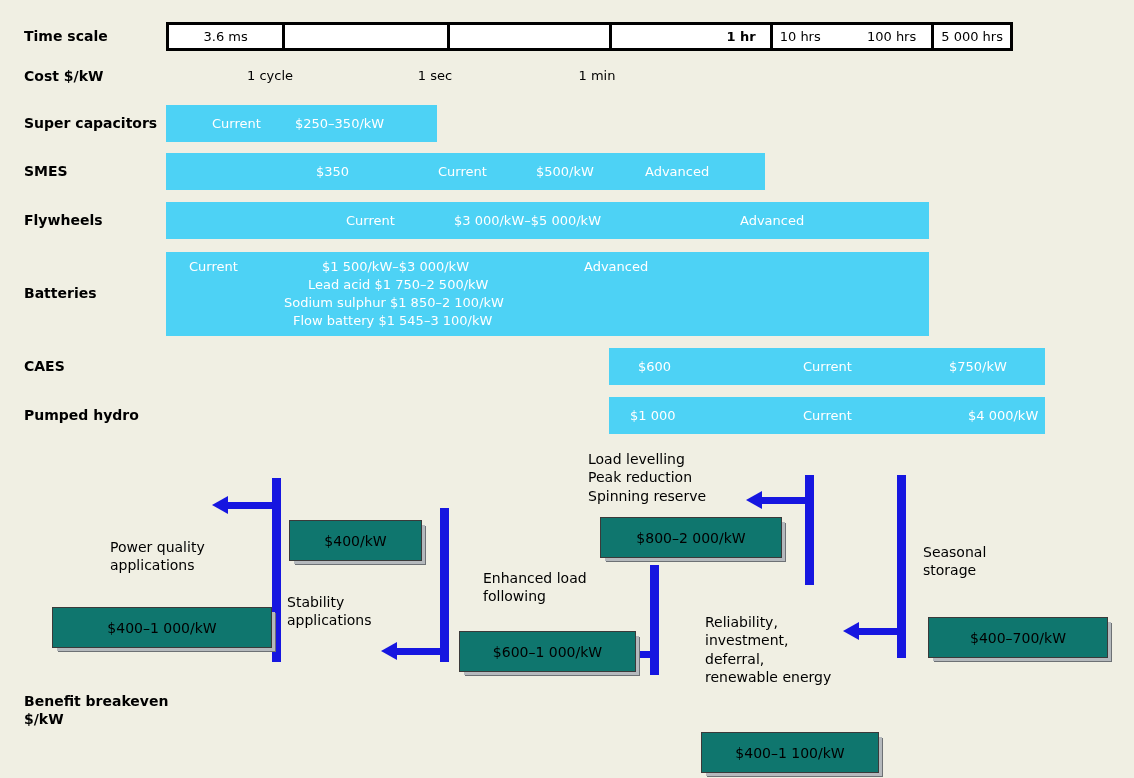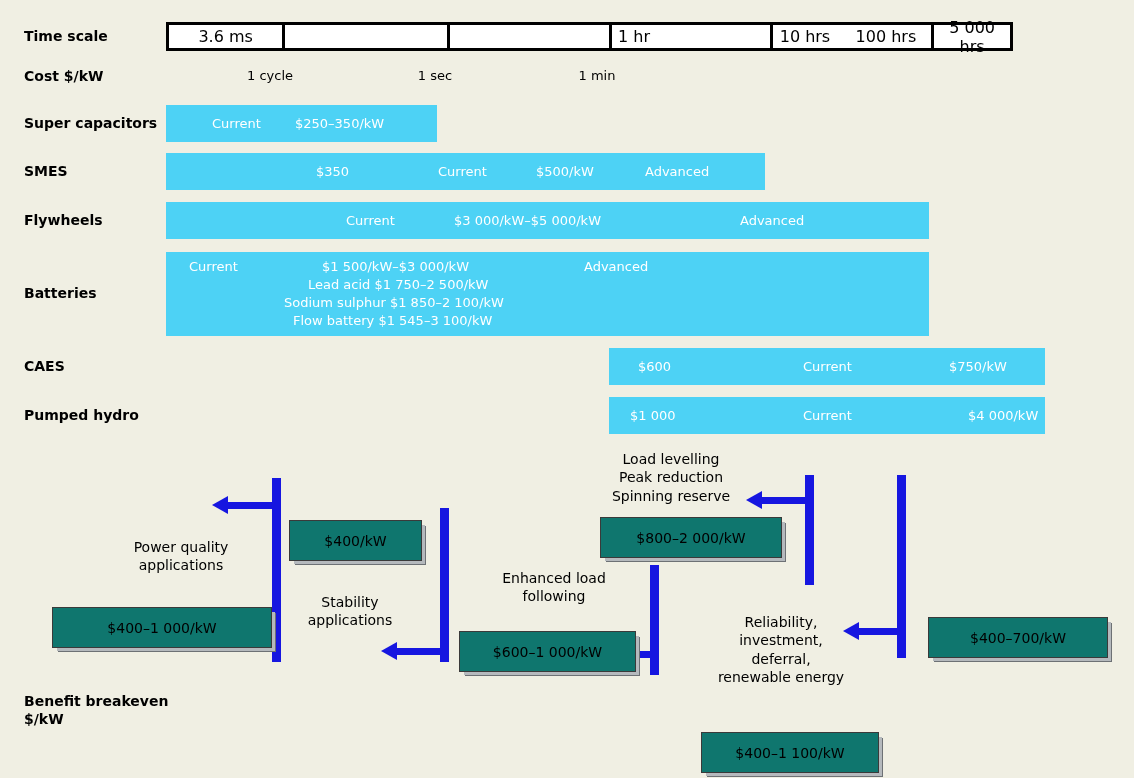--- a/index.html
+++ b/index.html
@@ -23,25 +23,25 @@
   .timescale{
     position:absolute;left:166px;top:22px;width:847px;height:29px;
     background:#ffffff;
     border:3px solid #000;
     box-sizing:border-box;
     display:flex;
   }
   .tscell{
     position:relative;height:100%;box-sizing:border-box;
     display:flex;align-items:center;
-    font-size:16px;color:#000;margin-left:8px;
+    font-size:13px;color:#000;margin-left:8px;
   }
   .tscell + .tscell{border-left:3px solid #000;}
   .tscell span{display:block;width:100%;padding:0 6px;box-sizing:border-box;}
-  .ts-right span{text-align:left;}
+  .ts-right span{text-align:right;font-weight:bold;}
   .ts-center span{text-align:center;}
   .ts-split{justify-content:space-between;}
   .ts-split span{width:auto;padding:0 7px;}
 
   
   .tick{
     position:absolute;top:68px;
     font-size:13px;color:#000;
     transform:translateX(-50%);
     white-space:nowrap;
@@ -80,21 +80,21 @@
     box-shadow:4px 4px 0 -1px #b5b9bd, 5px 5px 0 -1px #6d7175;
     display:flex;align-items:center;justify-content:center;
     font-size:14px;color:#000;
     box-sizing:border-box;
   }
 
   
   .note{
     position:absolute;
     font-size:14px;color:#000;
-    text-align:center;line-height:1.32;
+    line-height:1.32;
     white-space:pre-line;
   }
 </style>
 </head>
 <body>
 
 <div class="stage">
 
   <div class="rowlabel" style="left:24px;top:28px;">Time scale</div>
   <div class="rowlabel" style="left:24px;top:68px;">Cost $/kW</div>
@@ -214,20 +214,22 @@
 
   <div class="note" style="left:588px;top:450px;width:166px;">Load levelling
 Peak reduction
 Spinning reserve</div>
 
   <div class="note" style="left:705px;top:613px;width:152px;">Reliability,
 investment,
 deferral,
 renewable energy</div>
 
+  <div class="note" style="left:923px;top:543px;width:120px;">Seasonal
+storage</div>
 
   <div class="vbox" style="left:52px;top:607px;width:220px;height:41px;">$400–1 000/kW</div>
 
   <div class="vbox" style="left:289px;top:520px;width:133px;height:41px;">$400/kW</div>
 
   <div class="vbox" style="left:459px;top:631px;width:177px;height:41px;">$600–1 000/kW</div>
 
   <div class="vbox" style="left:600px;top:517px;width:182px;height:41px;">$800–2 000/kW</div>
 
   <div class="vbox" style="left:701px;top:719px;width:178px;height:41px;margin-top:13px;">$400–1 100/kW</div>

